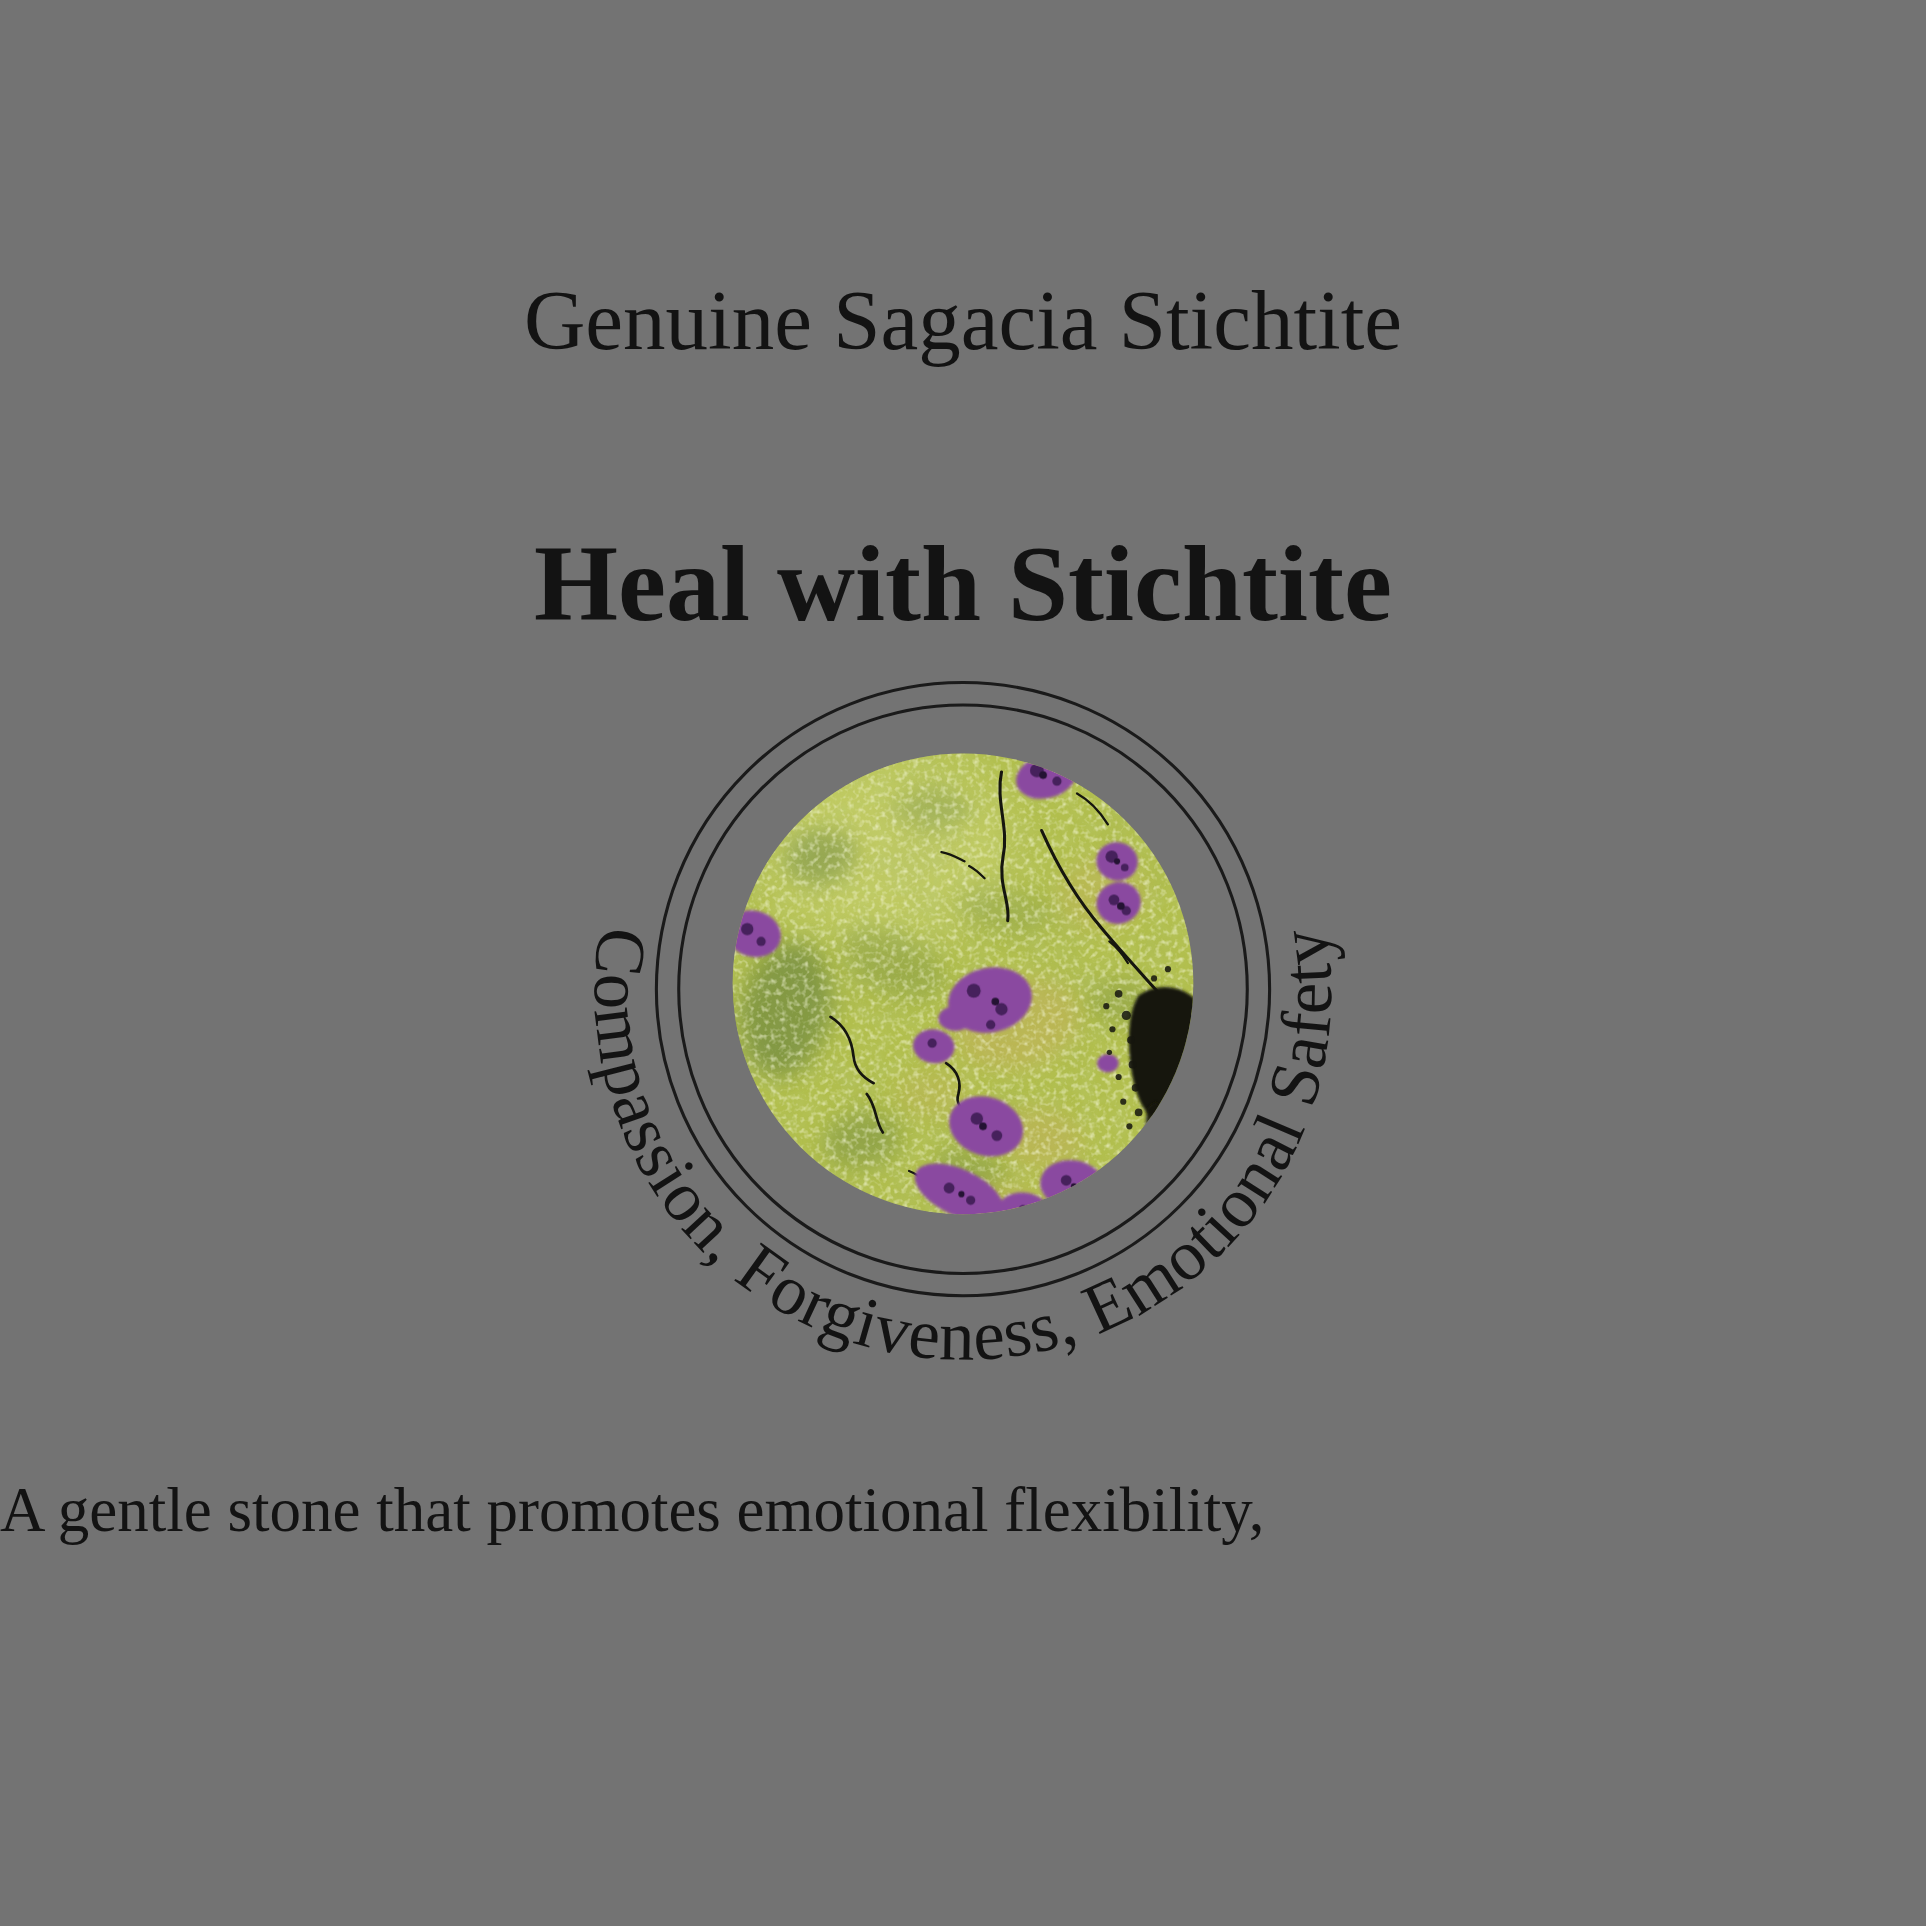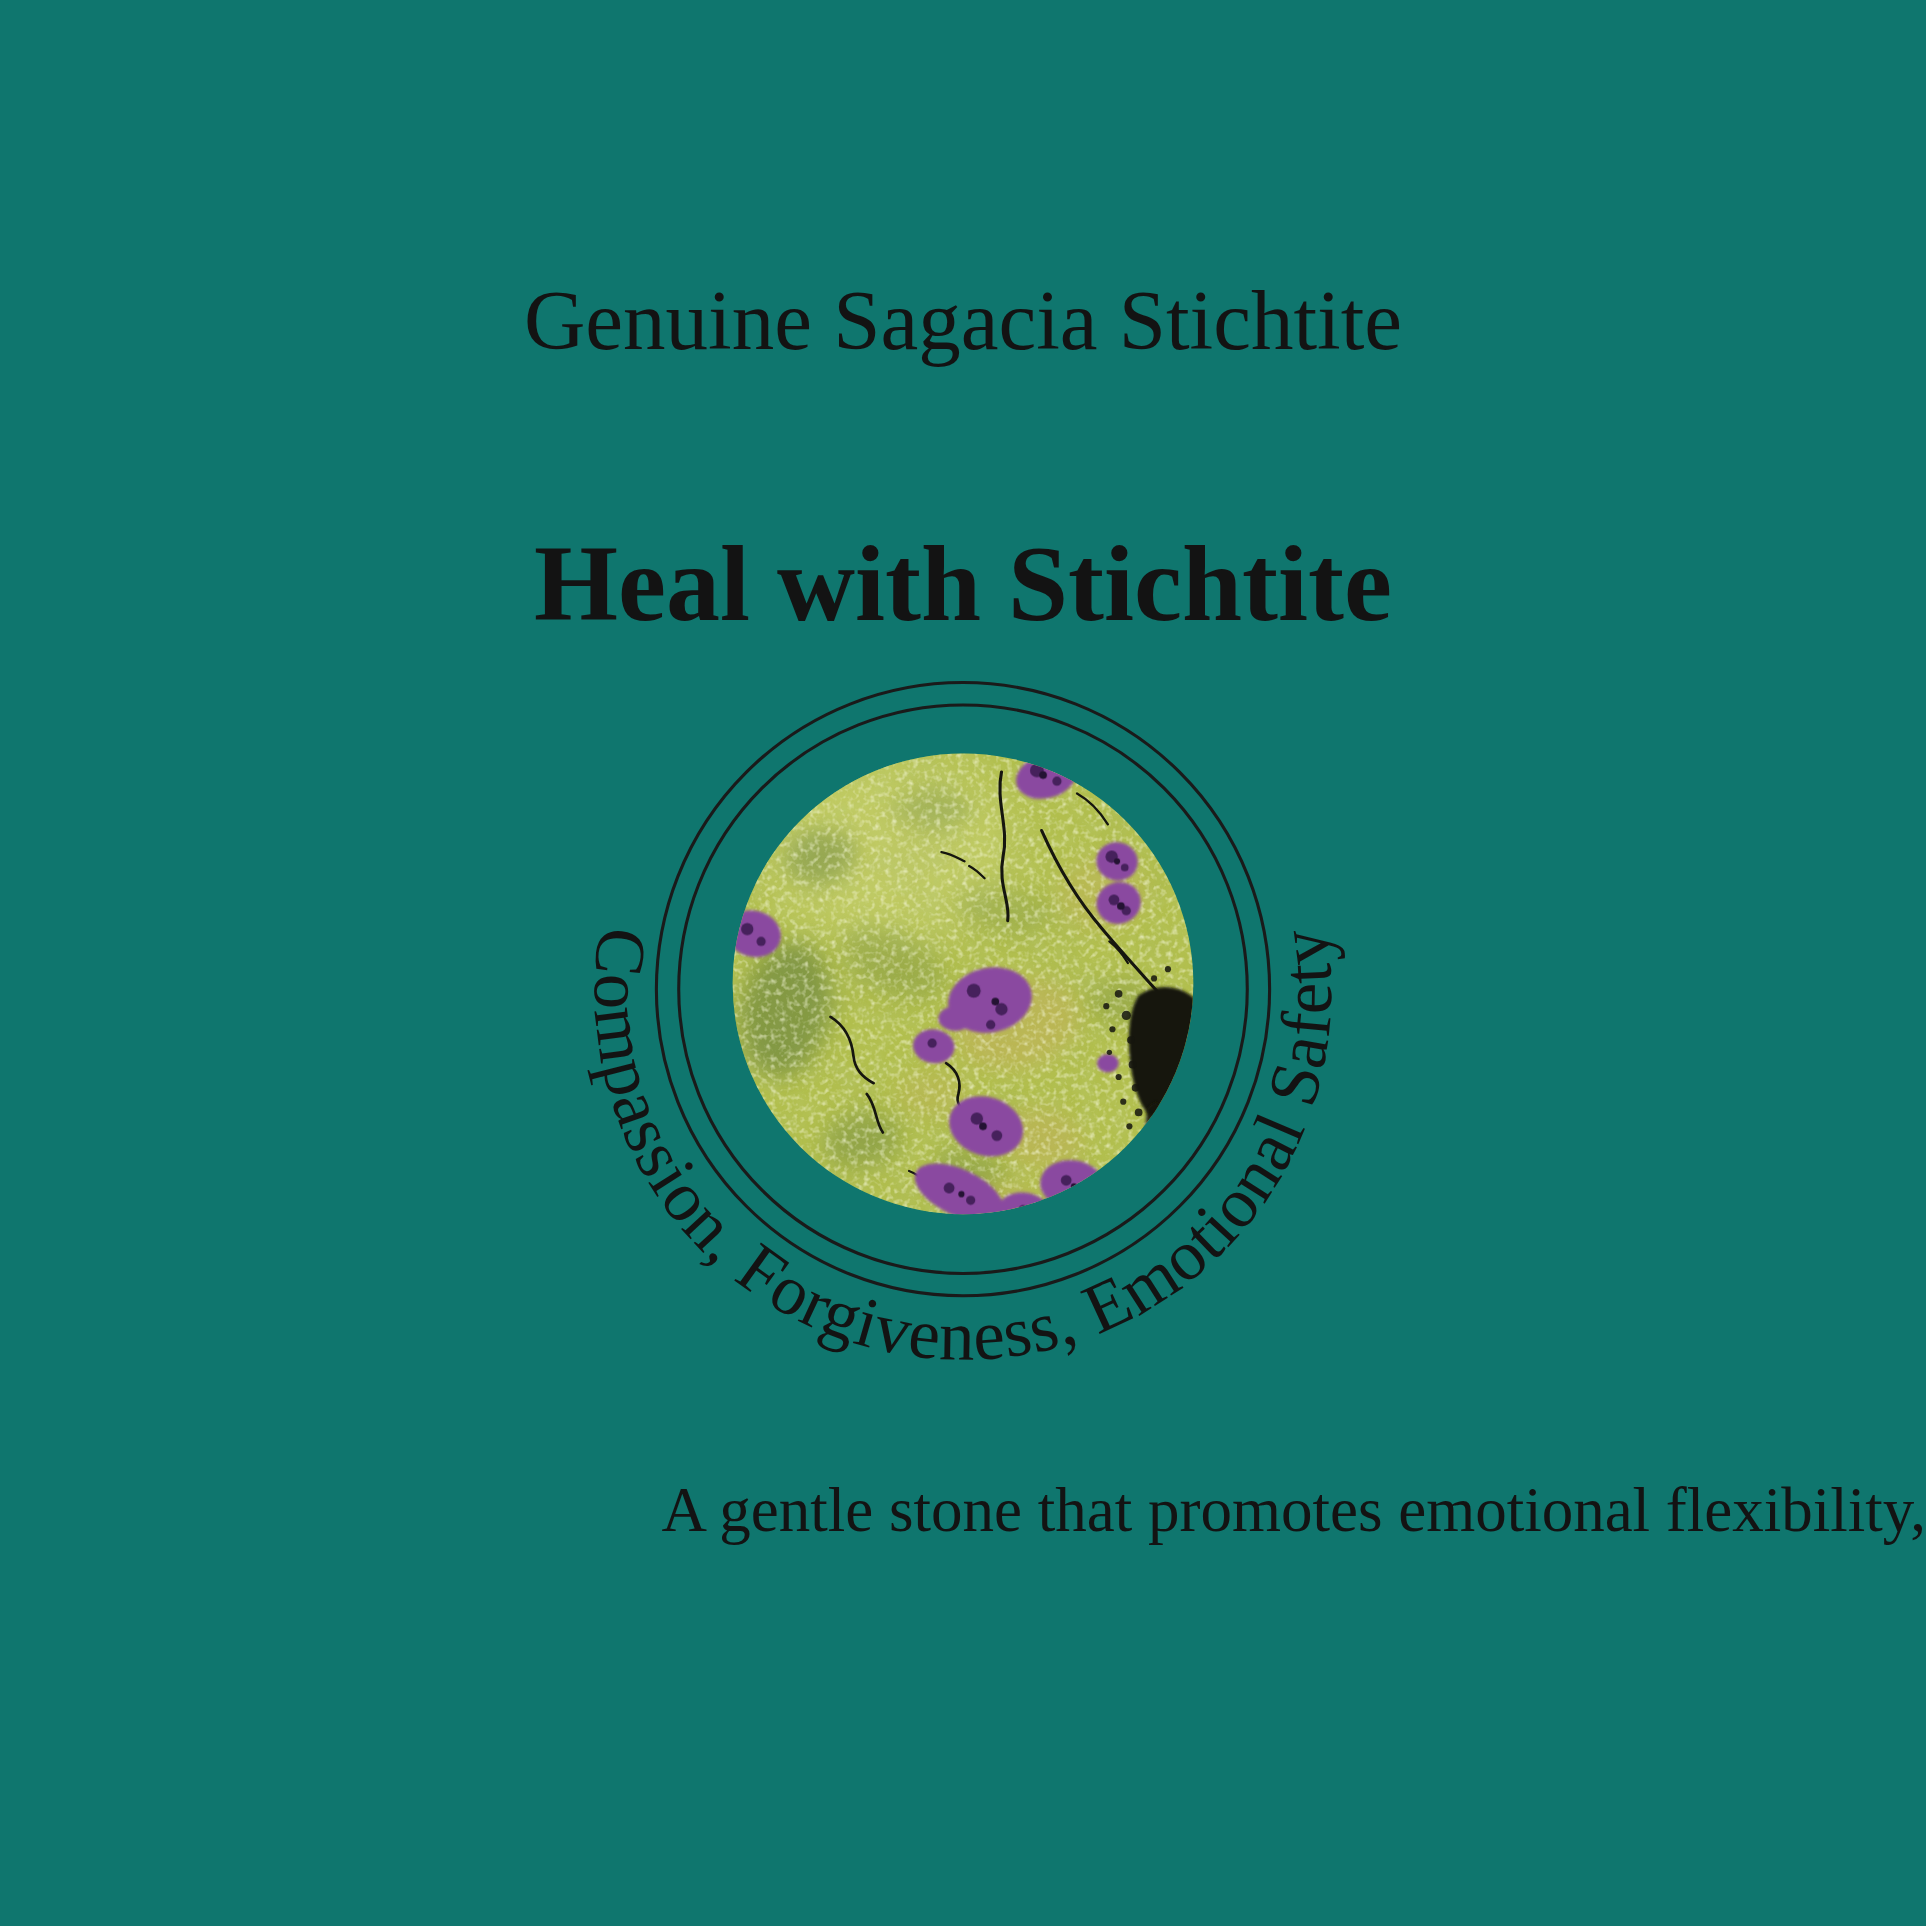--- a/index.html
+++ b/index.html
@@ -1,22 +1,22 @@
 <!DOCTYPE html>
 <html style="font-size:12.3px"><head>
 <meta charset="utf-8">
 <style>
   html,body{margin:0;padding:0;background:#ffffff;}
   body{width:1926px;height:1926px;font-family:"Liberation Serif","DejaVu Serif",serif;color:#131313;}
-  .canvas{position:relative;width:1926px;height:1926px;overflow:hidden;background:#0f766e;}
+  .canvas{position:relative;width:1926px;height:1926px;overflow:hidden;background:#737373;}
   .text-line{position:absolute;left:0;width:1926px;text-align:center;white-space:nowrap;color:#131313;}
   .brand-line{top:278px;font-size:85px;line-height:1;}
   .heading-1{top:424px;font-size:92px;line-height:1;}
   .heading-2{top:530px;font-size:108px;line-height:1;font-weight:bold;}
-  .description{position:absolute;top:1469px;left:0;width:1926px;text-align:right;font-size:63px;line-height:82px;color:#131313;}
+  .description{position:absolute;top:1469px;left:0;width:1926px;text-align:left;font-size:63px;line-height:82px;color:#131313;}
   .medallion-svg{position:absolute;left:0;top:0;width:1926px;height:1926px;}
 </style>
 </head>
 <body>
 
 <div class="canvas">
 
   <div class="text-line brand-line">Genuine Sagacia Stichtite</div>
   <div class="text-line heading-2">Heal with Stichtite</div>
 

